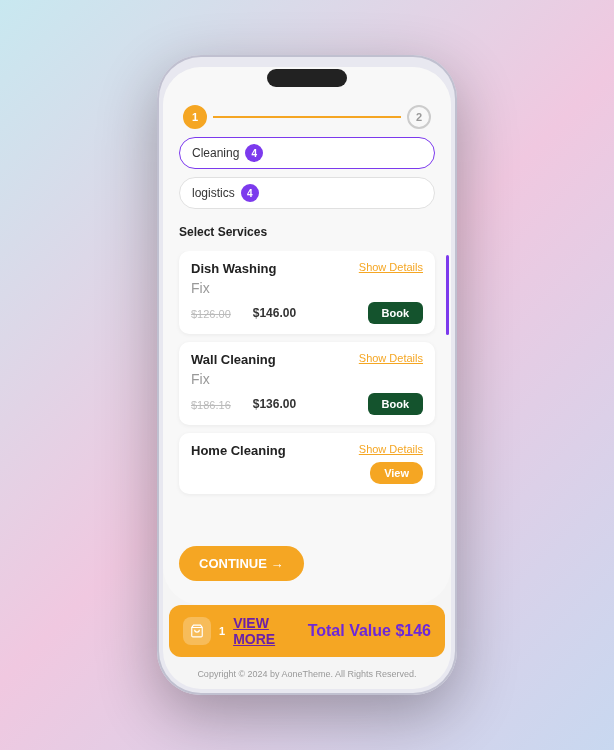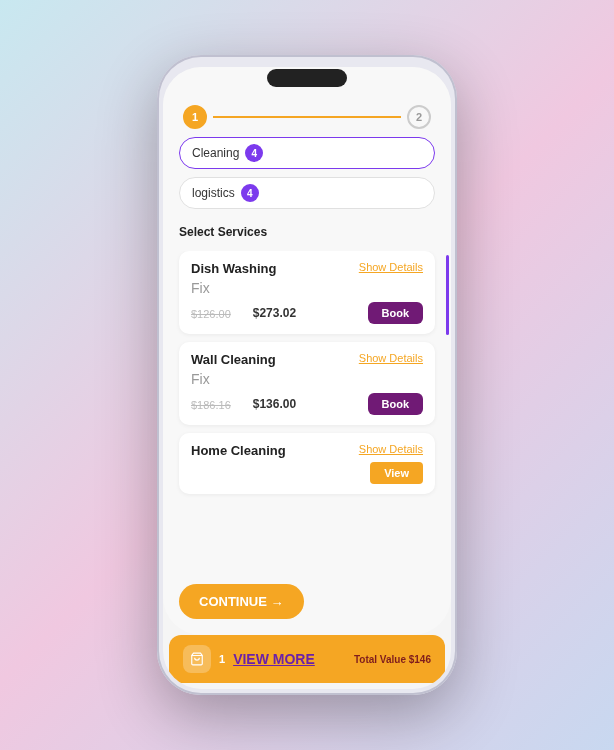--- a/index.html
+++ b/index.html
@@ -233,44 +233,44 @@
       text-decoration: line-through;
     }
 
     .price-new {
       font-size: 12px;
       color: #333;
       font-weight: 600;
     }
 
     .btn-book {
-      background: #701a75;
+      background: #14532d;
       color: white;
       border: none;
       border-radius: 6px;
       padding: 5px 14px;
       font-size: 11px;
       font-weight: 600;
       cursor: pointer;
     }
 
     .btn-view {
       background: #f5a623;
       color: white;
       border: none;
-      border-radius: 4px;
+      border-radius: 10px;
       padding: 5px 14px;
       font-size: 11px;
       font-weight: 600;
       cursor: pointer;
     }
 
     
     .continue-section {
-      padding: 10px 16px 16px;
+      padding: 10px 16px 24px;
     }
 
     .btn-continue {
       background: #f5a623;
       color: white;
       border: none;
       border-radius: 20px;
       padding: 10px 20px;
       font-size: 13px;
       font-weight: 600;
@@ -310,23 +310,23 @@
     .cart-view-more {
       font-size: 14px;
       color: #6b21a8;
       text-decoration: underline;
       font-weight: 600;
       cursor: pointer;
       flex: 1;
     }
 
     .cart-total {
-      font-size: 10px;
+      font-size: 16px;
       font-weight: 800;
-      color: #7f1d1d;
+      color: #6d28d9;
     }
 
     
     .footer {
       text-align: center;
       font-size: 9px;
       color: #999;
       padding: 6px 10px 10px;
     }
 
@@ -375,21 +375,21 @@
 
         <div class="service-card">
           <div class="service-header">
             <span class="service-name">Dish Washing</span>
             <span class="show-details">Show Details</span>
           </div>
           <div class="service-type">Fix</div>
           <div class="service-footer">
             <div class="price-row">
               <span class="price-old">$126.00</span>
-              <span class="price-new">$273.02</span>
+              <span class="price-new">$146.00</span>
             </div>
             <button class="btn-book">Book</button>
           </div>
         </div>
 
         <div class="service-card">
           <div class="service-header">
             <span class="service-name">Wall Cleaning</span>
             <span class="show-details">Show Details</span>
           </div>
@@ -428,16 +428,17 @@
           <path d="M6 2L3 6v14a2 2 0 002 2h14a2 2 0 002-2V6l-3-4z" stroke="white" stroke-width="2" fill="none"></path>
           <line x1="3" y1="6" x2="21" y2="6" stroke="white" stroke-width="2"></line>
           <path d="M16 10a4 4 0 01-8 0" stroke="white" stroke-width="2" fill="none"></path>
         </svg>
       </div>
       <span class="cart-count">1</span>
       <span class="cart-view-more">VIEW MORE</span>
       <span class="cart-total">Total Value $146</span>
     </div>
 
+    <div class="footer">Copyright © 2024 by AoneTheme. All Rights Reserved.</div>
   </div>
 
   <div class="scrollbar-track"></div>
 </div>
 
 </body></html>

